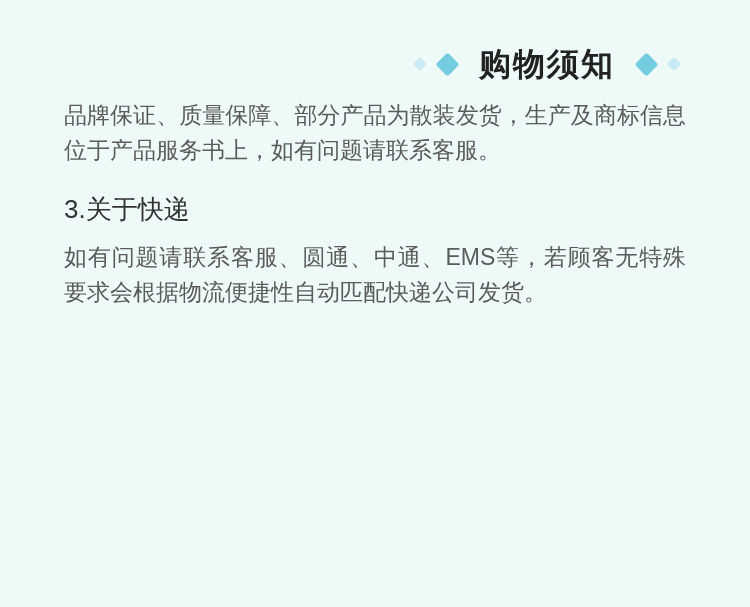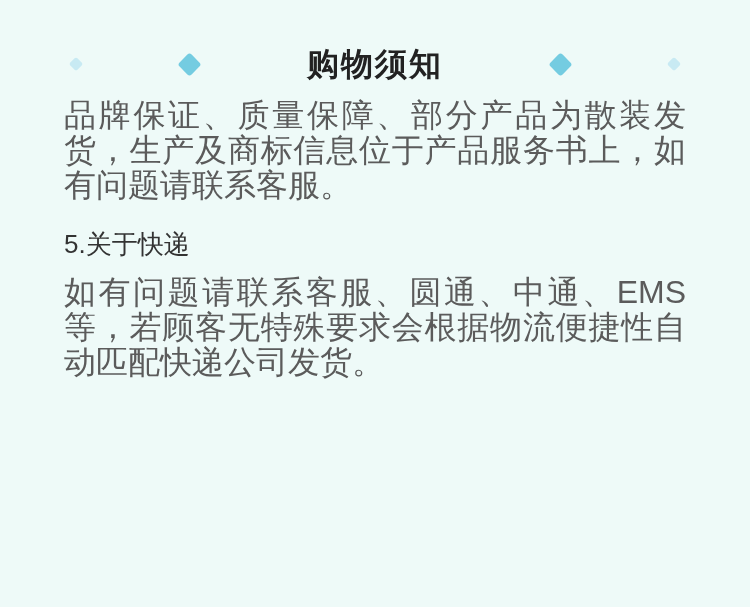--- a/index.html
+++ b/index.html
@@ -18,21 +18,21 @@
     overflow:hidden;
   }
   .page{
     width:750px;
     height:607px;
     padding:45px 64px 0 64px;
   }
   .title-row{
     display:flex;
     align-items:center;
-    justify-content:space-between;
+    justify-content:flex-end;
     height:38px;
   }
   .page-title{
     font-size:32px;
     font-weight:700;
     color:var(--title);
     letter-spacing:2px;
     line-height:38px;
     margin:0 16px;
   }
@@ -57,21 +57,21 @@
     font-size:26px;
     font-weight:400;
     color:var(--heading);
     line-height:32px;
   }
   .section:nth-of-type(n+2) .section-heading{
     margin-top:25px;
   }
   .section-body{
     margin-top:15px;
-    font-size:32px;
+    font-size:23px;
     color:var(--body);
     line-height:35px;
     text-align:justify;
     text-justify:inter-ideograph;
   }
 </style>
 </head>
 <body>
 
 <div class="page">
@@ -82,20 +82,20 @@
     <h1 class="page-title">购物须知</h1>
     <span class="diamond diamond-lg"></span>
     <span class="diamond diamond-sm"></span>
   </div>
 
   <div class="section">
     <p class="section-body">品牌保证、质量保障、部分产品为散装发货，生产及商标信息位于产品服务书上，如有问题请联系客服。</p>
   </div>
 
   <div class="section">
-    <h2 class="section-heading">5.关于快递</h2>
+    <h2 class="section-heading">3.关于快递</h2>
     <p class="section-body">如有问题请联系客服、圆通、中通、EMS等，若顾客无特殊要求会根据物流便捷性自动匹配快递公司发货。</p>
   </div>
 
   <div class="section">
   </div>
 
 </div>
 
 </body></html>

